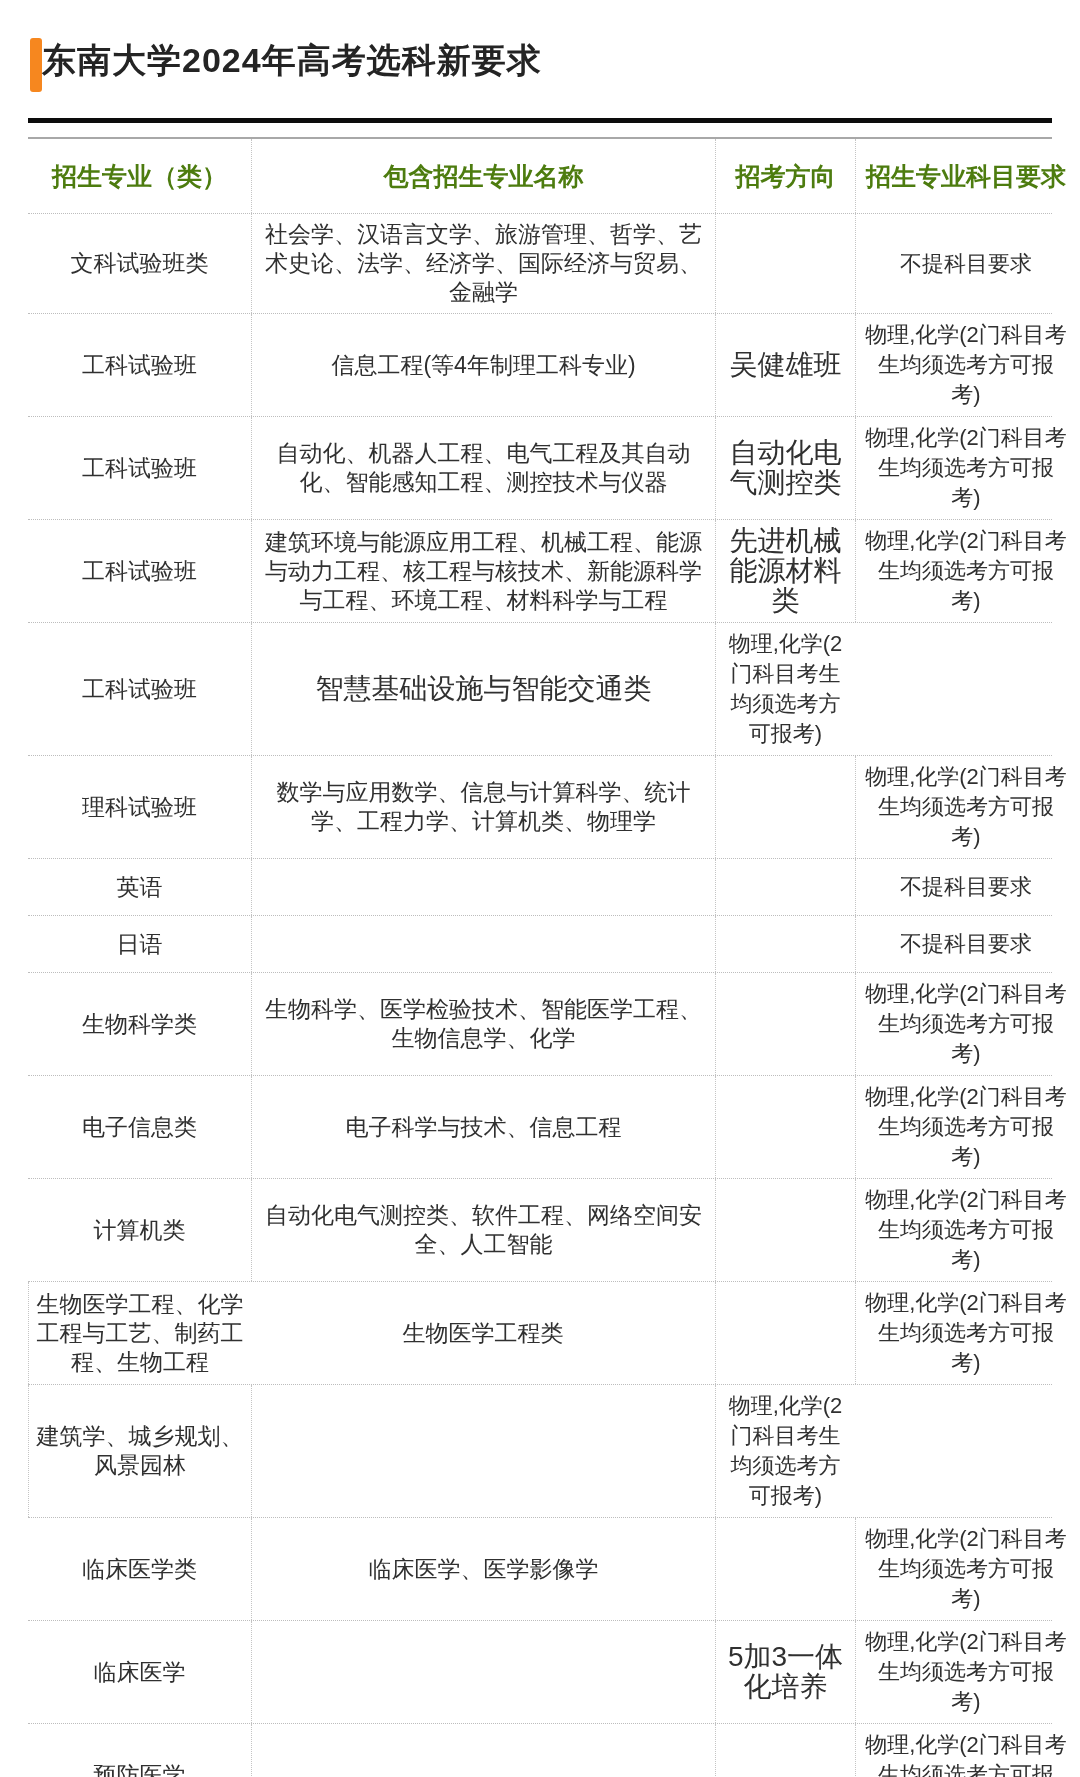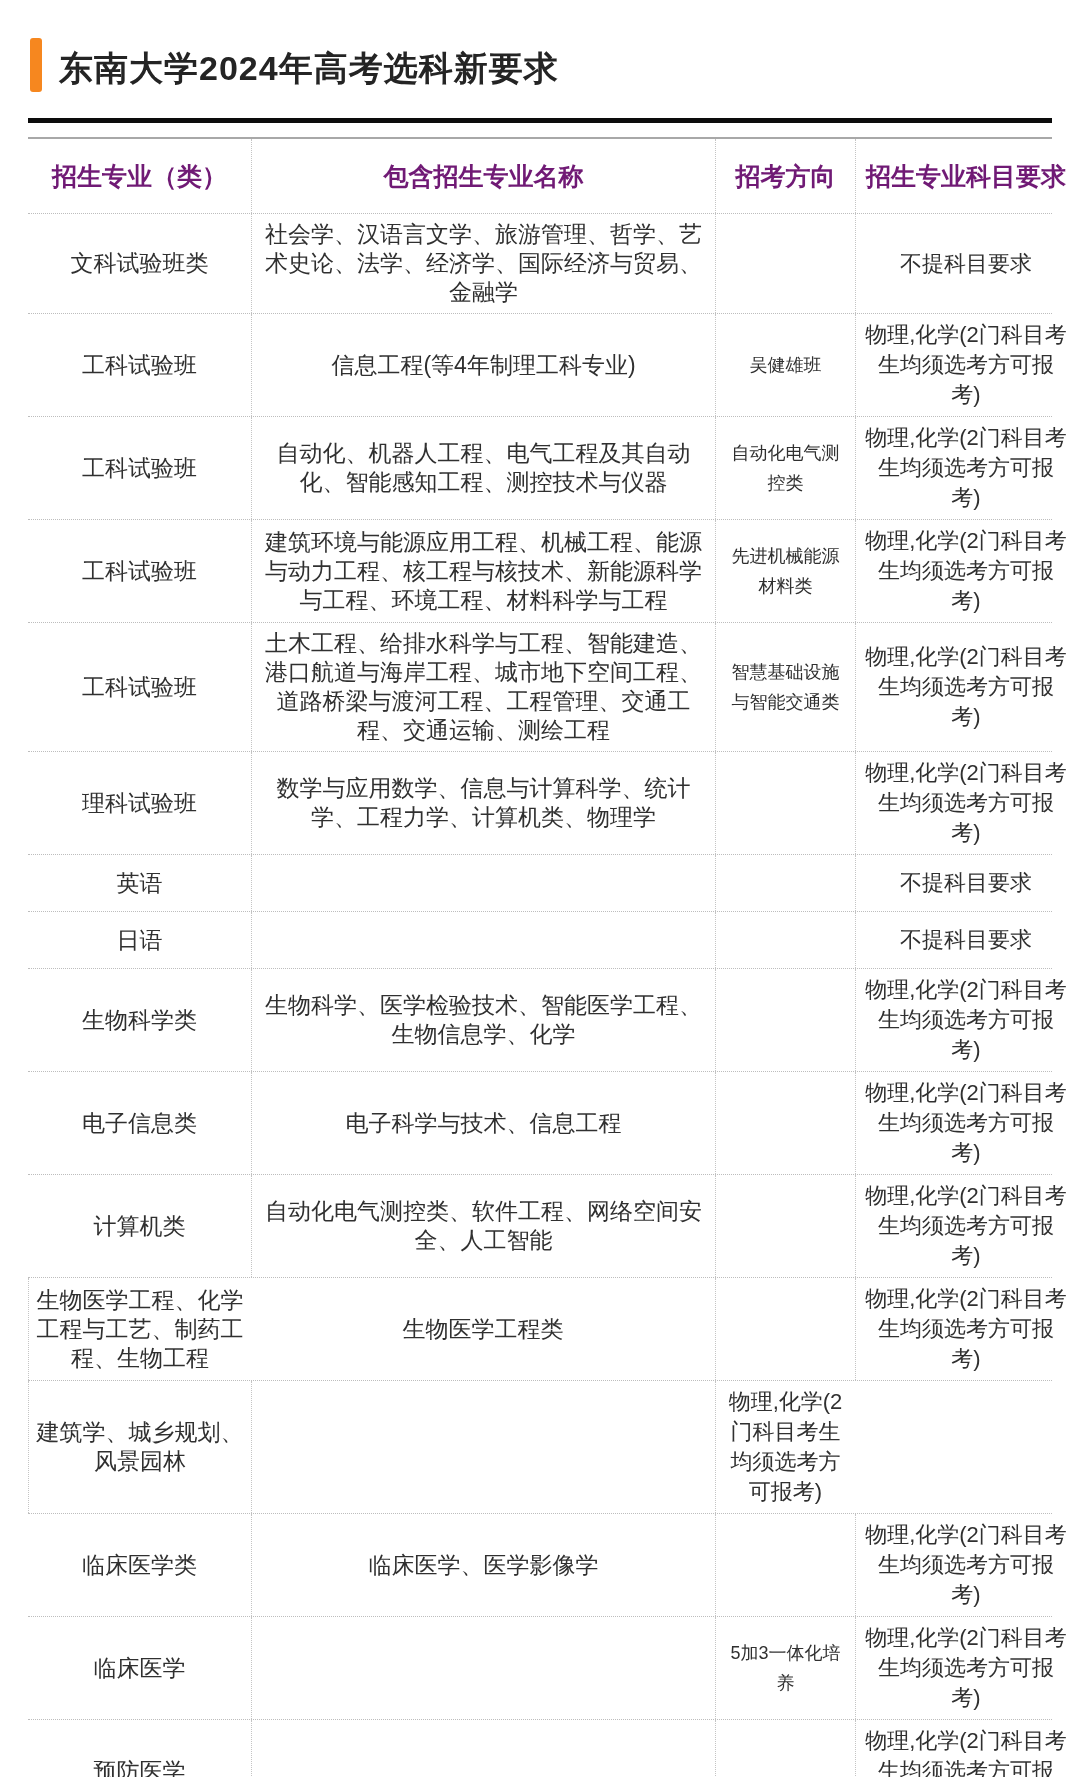--- a/index.html
+++ b/index.html
@@ -4,21 +4,21 @@
 <style>
   html,body{margin:0;padding:0;}
   body{
     width:1080px;height:1777px;background:#ffffff;
     font-family:"Liberation Sans","DejaVu Sans",sans-serif;
     color:#2e2e2e;position:relative;overflow:hidden;
   }
   .page{padding:0 28px;}
   
   .title-row{
-    display:flex;align-items:flex-end;gap:17px;
+    display:flex;align-items:flex-start;
     margin:38px 2px 0 2px;height:54px;
   }
   .accent-bar{width:12px;height:54px;border-radius:3px;}
   .page-title{
     font-size:34px;font-weight:bold;color:#242424;
     letter-spacing:1px;white-space:nowrap;
   }
   .thick-rule{height:5px;background:#0c0c0c;margin-top:26px;}
   
   .req-table{
@@ -31,24 +31,24 @@
     grid-template-columns:223px 464px 140px 221px;
     border-top:1px dotted #bdbdbd;
   }
   .t-row.header{border-top:none;}
   .cell{
     display:flex;align-items:center;justify-content:center;
     text-align:center;
     padding:6px 6px;
     font-size:23px;line-height:29px;color:#303030;
   }
-  .cell.c3{padding:6px 8px;font-size:18px;line-height:30px;}
+  .cell.c3{padding:6px 8px;font-size:28px;line-height:30px;}
   .cell.c4{padding:6px 9px;font-size:22px;line-height:30px;}
   .cell.c2,.cell.c3,.cell.c4{border-left:1px dotted #c4c4c4;}
-  .header .cell{font-size:25px;font-weight:bold;color:#701a75;padding:6px 4px;}
+  .header .cell{font-size:25px;font-weight:bold;color:#4d7c0f;padding:6px 4px;}
 </style>
 </head>
 <body>
 
 <div class="page">
 
   <div class="title-row">
     <div class="accent-bar" style="background: rgb(246, 135, 31);"></div>
     <div class="page-title" style="color: rgb(36, 36, 36);">东南大学2024年高考选科新要求</div>
   </div>
@@ -82,21 +82,20 @@
           <div class="cell c4">物理,化学(2门科目考生均须选考方可报考)</div>
         </div>
         <div class="t-row" style="min-height: 96px;">
           <div class="cell c1">工科试验班</div>
           <div class="cell c2">建筑环境与能源应用工程、机械工程、能源与动力工程、核工程与核技术、新能源科学与工程、环境工程、材料科学与工程</div>
           <div class="cell c3">先进机械能源材料类</div>
           <div class="cell c4">物理,化学(2门科目考生均须选考方可报考)</div>
         </div>
         <div class="t-row" style="min-height: 124px;">
           <div class="cell c1">工科试验班</div>
-          <div class="cell c2">土木工程、给排水科学与工程、智能建造、港口航道与海岸工程、城市地下空间工程、道路桥梁与渡河工程、工程管理、交通工程、交通运输、测绘工程</div>
           <div class="cell c3">智慧基础设施与智能交通类</div>
           <div class="cell c4">物理,化学(2门科目考生均须选考方可报考)</div>
         </div>
         <div class="t-row" style="min-height: 98px;">
           <div class="cell c1">理科试验班</div>
           <div class="cell c2">数学与应用数学、信息与计算科学、统计学、工程力学、计算机类、物理学</div>
           <div class="cell c3"></div>
           <div class="cell c4">物理,化学(2门科目考生均须选考方可报考)</div>
         </div>
         <div class="t-row" style="min-height: 56px;">

